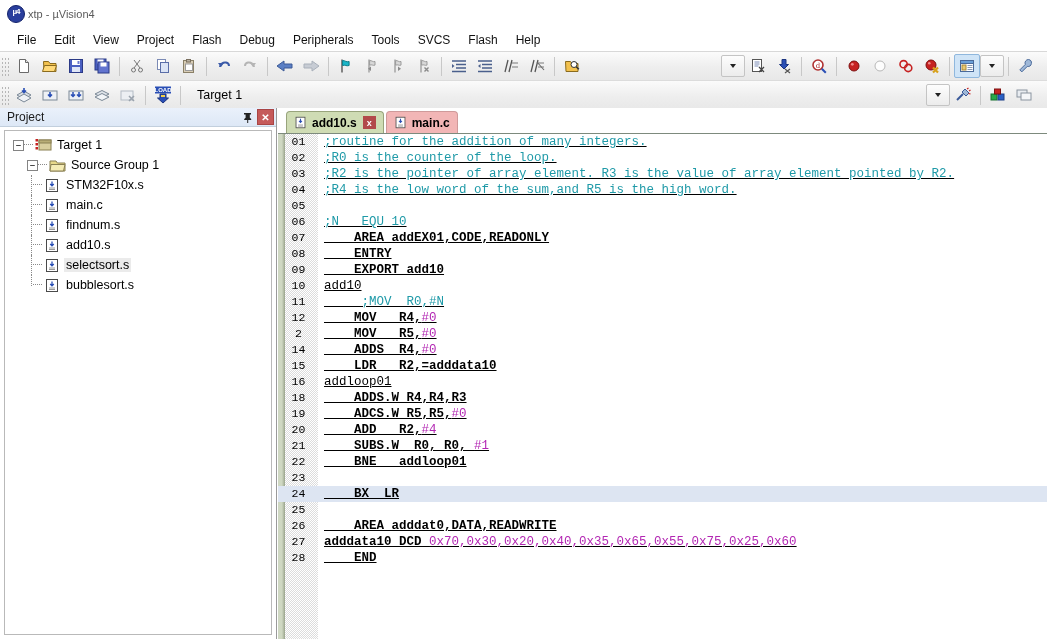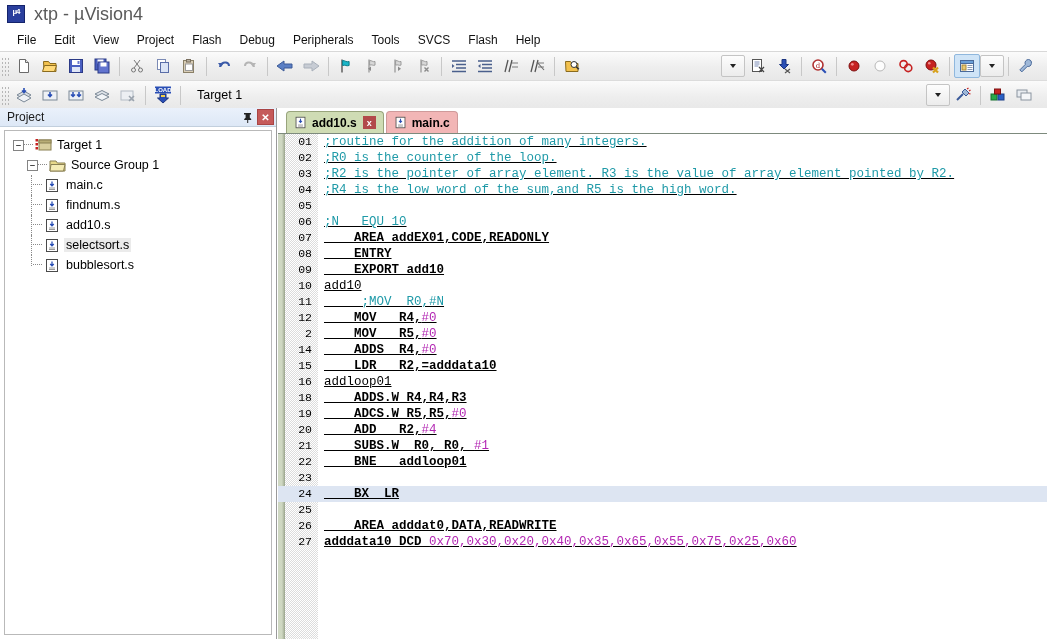--- a/index.html
+++ b/index.html
@@ -13,24 +13,24 @@
   #app{position:relative;width:1047px;height:639px;background:#f0f0f0;}
 
   
   .titlebar{
     height:28px;background:#ffffff;display:flex;align-items:center;
     padding-left:7px;border-bottom:0;
   }
   .applogo{
     width:16px;height:16px;background:#2a3f9d;border:1px solid #14236b;
     color:#fff;font-size:8px;font-weight:bold;line-height:14px;text-align:center;
-    border-radius:0;position:relative;flex:0 0 auto;
+    border-radius:9px;position:relative;flex:0 0 auto;
   }
   .applogo span{position:relative;top:-1px;letter-spacing:-1px;}
-  .title-text{margin-left:9px;color:#5a5a5a;font-size:18px;}
+  .title-text{margin-left:3px;color:#5a5a5a;font-size:11px;}
 
   
   .menubar{
     height:23px;background:#ffffff;display:flex;align-items:center;
     padding-left:8px;border-bottom:1px solid #d8d8d8;
   }
   .menuitem{padding:3px 9px;font-size:12px;color:#111;cursor:default;}
 
   
   .toolbar{
@@ -132,21 +132,21 @@
     border-right:1px solid #ffffff;
   }
   .codelines{position:absolute;left:0;top:0;right:0;bottom:0;}
   .cline{
     height:16px;line-height:16px;display:flex;align-items:center;
     font-family:"Liberation Mono","DejaVu Sans Mono",monospace;font-size:12.5px;
     white-space:pre;
   }
   .cline.hl{background:#dde5f2;}
   .lnum{
-    width:33px;padding-right:6px;box-sizing:border-box;text-align:right;
+    width:33px;padding-right:6px;box-sizing:border-box;text-align:center;
     color:#000;font-family:"Liberation Mono","DejaVu Sans Mono",monospace;
     font-size:11.5px;flex:0 0 auto;margin-left:7px;
   }
   .ctext{padding-left:6px;flex:1 1 auto;white-space:pre;text-decoration:underline;}
   .tok-cm{color:#1f9aa8;}
   .tok-kw{color:#000;font-weight:bold;}
   .tok-num{color:#b327b3;}
   .tok-pl{color:#000;}
 
   svg{display:block;}
@@ -526,20 +526,33 @@
           <div class="dotline"></div>
           <div class="ico">
             <svg width="17" height="15" viewBox="0 0 17 15">
                 <path d="M1 3h6l1.4 2H16v8H1z" fill="#e8d98a" stroke="#8a8053"></path>
                 <path d="M2 6.5h14L14.5 13H1z" fill="#f5ecb5" stroke="#8a8053"></path>
               </svg>
           </div>
           <div class="lbl">Source Group 1</div>
         </div>
 
+        <div class="tnode">
+          <div class="indent" style="width:26px"></div>
+          <div class="vline"></div>
+          <div class="dotline"></div>
+          <div class="ico">
+            <svg width="16" height="15" viewBox="0 0 16 15">
+                <rect x="2.5" y="1.5" width="11" height="12" fill="#fff" stroke="#4a4a4a"></rect>
+                <path d="M5 10h6M5 11.5h6" stroke="#9a9a9a"></path>
+                <path d="M8 3.5v4M6.2 6l1.8 1.8L9.8 6" stroke="#2a4fb5" stroke-width="1.3" fill="none"></path>
+              </svg>
+          </div>
+          <div class="lbl">STM32F10x.s</div>
+        </div>
 
         <div class="tnode">
           <div class="indent" style="width:26px"></div>
           <div class="vline"></div>
           <div class="dotline"></div>
           <div class="ico">
             <svg width="16" height="15" viewBox="0 0 16 15">
                 <rect x="2.5" y="1.5" width="11" height="12" fill="#fff" stroke="#4a4a4a"></rect>
                 <path d="M5 10h6M5 11.5h6" stroke="#9a9a9a"></path>
                 <path d="M8 3.5v4M6.2 6l1.8 1.8L9.8 6" stroke="#2a4fb5" stroke-width="1.3" fill="none"></path>
@@ -656,18 +669,19 @@
             <div class="cline"><div class="lnum">18</div><div class="ctext"><span class="tok-kw">    ADDS.W R4,R4,R3</span></div></div>
             <div class="cline"><div class="lnum">19</div><div class="ctext"><span class="tok-kw">    ADCS.W R5,R5,</span><span class="tok-num">#0</span></div></div>
             <div class="cline"><div class="lnum">20</div><div class="ctext"><span class="tok-kw">    ADD   R2,</span><span class="tok-num">#4</span></div></div>
             <div class="cline"><div class="lnum">21</div><div class="ctext"><span class="tok-kw">    SUBS.W  R0, R0, </span><span class="tok-num">#1</span></div></div>
             <div class="cline"><div class="lnum">22</div><div class="ctext"><span class="tok-kw">    BNE   addloop01</span></div></div>
             <div class="cline"><div class="lnum">23</div><div class="ctext"><span class="tok-pl"></span></div></div>
             <div class="cline hl"><div class="lnum">24</div><div class="ctext"><span class="tok-kw">    BX  LR</span></div></div>
             <div class="cline"><div class="lnum">25</div><div class="ctext"><span class="tok-pl"></span></div></div>
             <div class="cline"><div class="lnum">26</div><div class="ctext"><span class="tok-kw">    AREA adddat0,DATA,READWRITE</span></div></div>
             <div class="cline"><div class="lnum">27</div><div class="ctext"><span class="tok-kw">adddata10 DCD </span><span class="tok-num">0x70,0x30,0x20,0x40,0x35,0x65,0x55,0x75,0x25,0x60</span></div></div>
+            <div class="cline"><div class="lnum">28</div><div class="ctext"><span class="tok-kw">    END</span></div></div>
           </div>
       </div>
 
     </div>
   </div>
 </div>
 
 </body></html>

